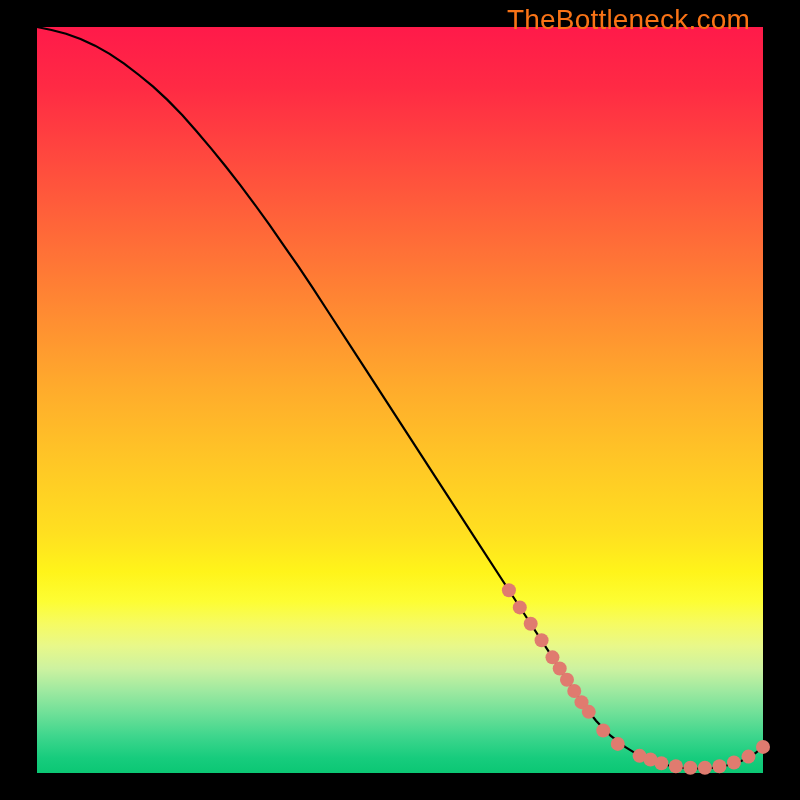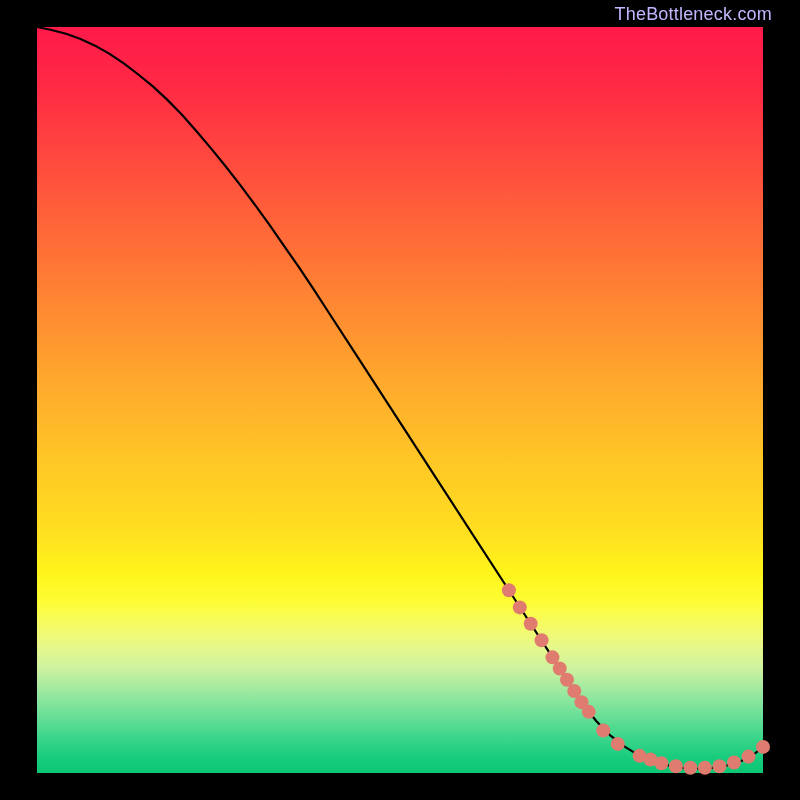--- a/index.html
+++ b/index.html
@@ -50,23 +50,23 @@
     position: absolute;
     left: 0;
     top: 0;
     width: 726px;
     height: 746px;
     overflow: visible;
   }
   .watermark {
     position: absolute;
     top: 4px;
-    right: 28px;
-    color: #c4b5fd;
-    font-size: 18px;
+    right: 50px;
+    color: #f97316;
+    font-size: 28px;
     font-weight: 500;
     letter-spacing: 0.2px;
     user-select: none;
   }
 </style>
 </head>
 <body>
 
 <div class="stage">
   <div class="plot-area">

